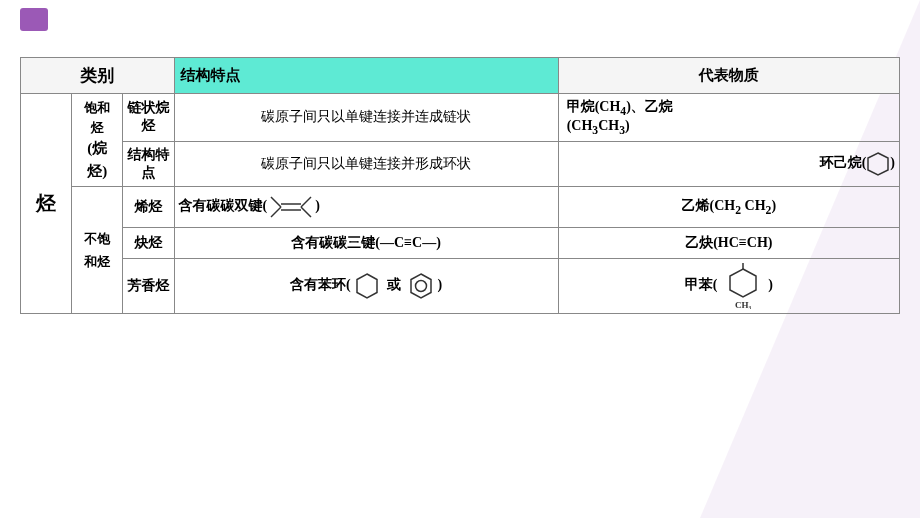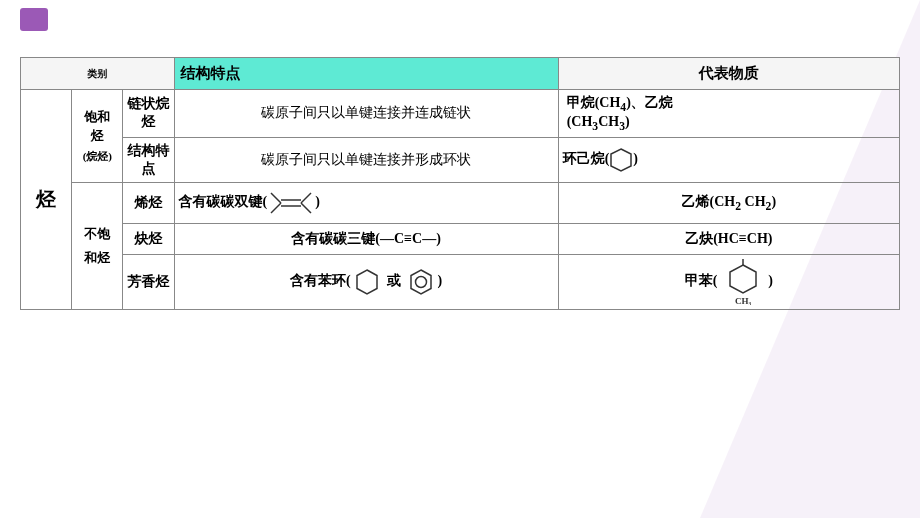--- a/index.html
+++ b/index.html
@@ -103,37 +103,37 @@
       </span>
     </div>
   </div>
 
   <div class="subtitle-line"></div>
 
   <div class="table-container">
   <table style="width:100%; border-collapse:collapse; font-size:14px;">
     <thead>
       <tr>
-        <td colspan="3" style="border:1px solid #888; background:#f5f5f5; font-weight:bold; font-size:10px; text-align:center; padding:6px;">类别</td>
+        <td colspan="3" style="border:1px solid #888; background:#f5f5f5; font-weight:bold; font-size:17px; text-align:center; padding:6px;">类别</td>
         <td style="border:1px solid #888; background:#5eead4; font-weight:bold; font-size:15px; text-align:left; padding:6px;">结构特点</td>
         <td style="border:1px solid #888; background:#f5f5f5; font-weight:bold; font-size:15px; text-align:center; padding:6px;">代表物质</td>
       </tr>
     </thead>
     <tbody>
       <tr>
         <td rowspan="5" style="border:1px solid #888; text-align:center; vertical-align:middle; font-size:20px; font-weight:bold; width:32px;">烃</td>
-        <td rowspan="2" style="border:1px solid #888; text-align:center; vertical-align:middle; font-size:13px; font-weight:bold; width:62px; line-height:1.5;">饱和<br>烃<br><span style="font-size:11px;">(烷烃)</span></td>
+        <td rowspan="2" style="border:1px solid #888; text-align:center; vertical-align:middle; font-size:13px; font-weight:bold; width:62px; line-height:1.5;">饱和<br>烃<br><span style="font-size:15px;">(烷烃)</span></td>
         <td style="border:1px solid #888; text-align:center; vertical-align:middle; font-weight:bold; width:72px; padding:4px;">链状烷烃</td>
         <td style="border:1px solid #888; text-align:center; vertical-align:middle; padding:4px;margin-left:44px;">碳原子间只以单键连接并连成链状</td>
         <td style="border:1px solid #888; text-align:left; vertical-align:middle; padding:4px 8px; font-weight:bold;">甲烷(CH<sub>4</sub>)、乙烷<br>(CH<sub>3</sub>CH<sub>3</sub>)</td>
       </tr>
       <tr>
         <td style="border:1px solid #888; text-align:center; vertical-align:middle; font-weight:bold; padding:4px;">结构特点</td>
         <td style="border:1px solid #888; text-align:center; vertical-align:middle; padding:4px;">碳原子间只以单键连接并形成环状</td>
-        <td style="border:1px solid #888; text-align:left; vertical-align:middle; padding:4px; font-weight:bold;">
+        <td style="border:1px solid #888; text-align:right; vertical-align:middle; padding:4px; font-weight:bold;">
           环己烷(<svg width="24" height="26" viewBox="0 0 24 26" xmlns="http://www.w3.org/2000/svg" style="vertical-align:middle;">
                 <polygon points="12,2 22,7 22,19 12,24 2,19 2,7" fill="none" stroke="#333" stroke-width="1.5"></polygon>
               </svg>)
         </td>
       </tr>
       <tr>
         <td rowspan="3" style="border:1px solid #888; text-align:center; vertical-align:middle; font-size:13px; font-weight:bold; line-height:1.8;">不饱<br>和烃</td>
         <td style="border:1px solid #888; text-align:center; vertical-align:middle; font-weight:bold; padding:6px 4px;">烯烃</td>
         <td style="border:1px solid #888; text-align:left; vertical-align:middle; padding:4px; font-weight:bold;">
           含有碳碳双键(<svg width="48" height="32" viewBox="0 0 48 32" xmlns="http://www.w3.org/2000/svg" style="vertical-align:middle;">

